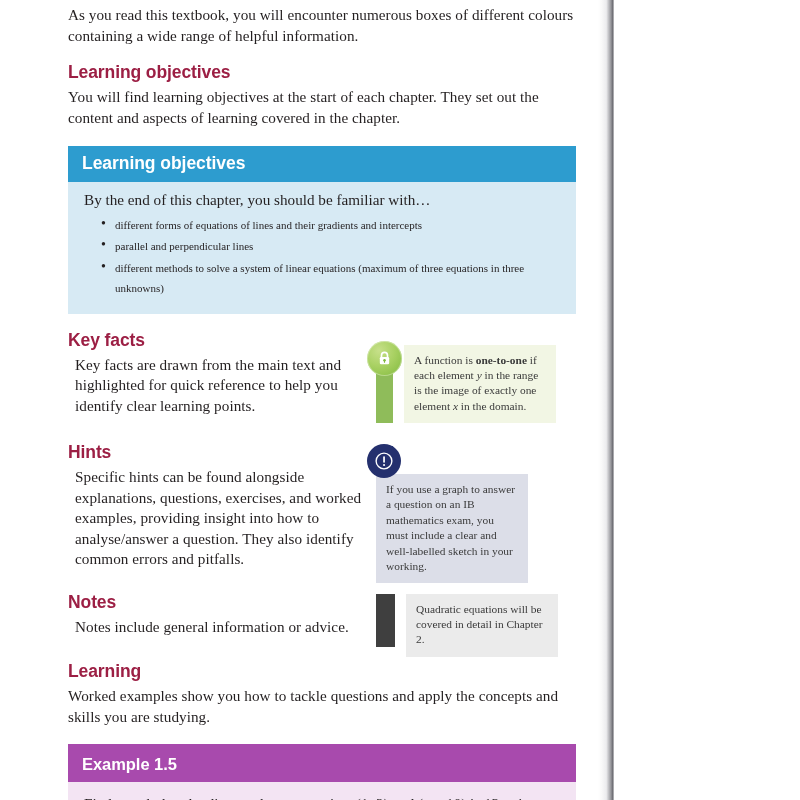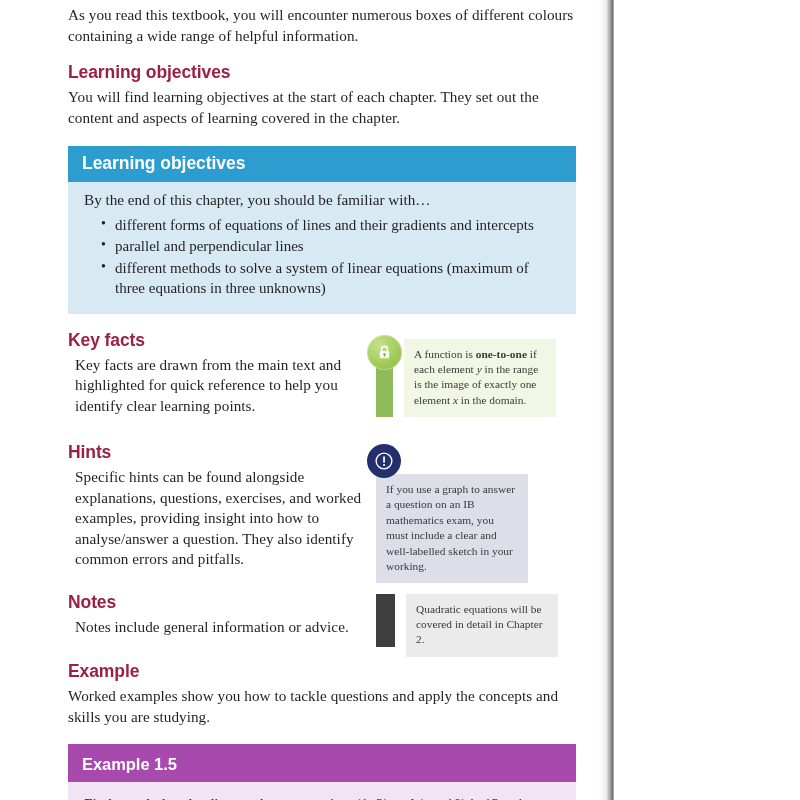--- a/index.html
+++ b/index.html
@@ -99,21 +99,21 @@
     line-height: 20.5px;
     color: #231f20;
   }
   ul.lo-list {
     margin: 0;
     padding: 0 0 0 17px;
     list-style: none;
   }
   ul.lo-list li {
     position: relative;
-    font-size: 15px;
+    font-size: 11px;
     line-height: 20.5px;
     color: #231f20;
     padding-left: 14px;
     margin-bottom: 1px;
   }
   ul.lo-list li::before {
     content: "\2022";
     position: absolute;
     left: 0;
     top: -1px;
@@ -246,21 +246,21 @@
 
   <div class="gap-md"></div>
 
   <div class="feature-row">
     <div class="feature-left">
       <h2 class="section-heading">Key facts</h2>
       <div class="gap-hd"></div>
       <p class="body-text">Key facts are drawn from the main text and highlighted for quick reference to help you identify clear learning points.</p>
     </div>
 
-    <div class="callout" style="top:9px;">
+    <div class="callout" style="top:15px;">
       <div class="callout-bar green">
         <div class="icon-badge lock">
           <svg width="19" height="19" viewBox="0 0 24 24" aria-hidden="true">
             <path d="M8.2 10.4V8.1a3.8 3.8 0 0 1 7.6 0v2.3" fill="none" stroke="#ffffff" stroke-width="2.1" stroke-linecap="round"></path>
             <rect x="6.1" y="10.2" width="11.8" height="9.2" rx="1.6" fill="#ffffff"></rect>
             <circle cx="12" cy="14.1" r="1.6" fill="#7fb93c"></circle>
             <rect x="11.3" y="14.4" width="1.4" height="3.1" rx="0.6" fill="#7fb93c"></rect>
           </svg>
         </div>
       </div>
@@ -306,21 +306,21 @@
 
     <div class="callout" style="top:2px;">
       <div class="callout-bar dark" style="width:19px;flex:0 0 19px;height:53px;"></div>
       <div class="callout-spacer"></div>
       <div class="callout-text dark-bg">Quadratic equations will be covered in detail in Chapter 2.</div>
     </div>
   </div>
 
   <div style="height:24px"></div>
 
-  <h2 class="section-heading">Example</h2>
+  <h2 class="section-heading">Learning</h2>
   <div class="gap-hd"></div>
   <p class="body-text">Worked examples show you how to tackle questions and apply the concepts and skills you are studying.</p>
 
   <div id="example-box">
     <div id="example-header">
       <span id="example-header-title">Example 1.5</span>
     </div>
     <div id="example-question">
       Find <span class="mi">x</span>
       such that the distance between points (1,&nbsp;2) and

